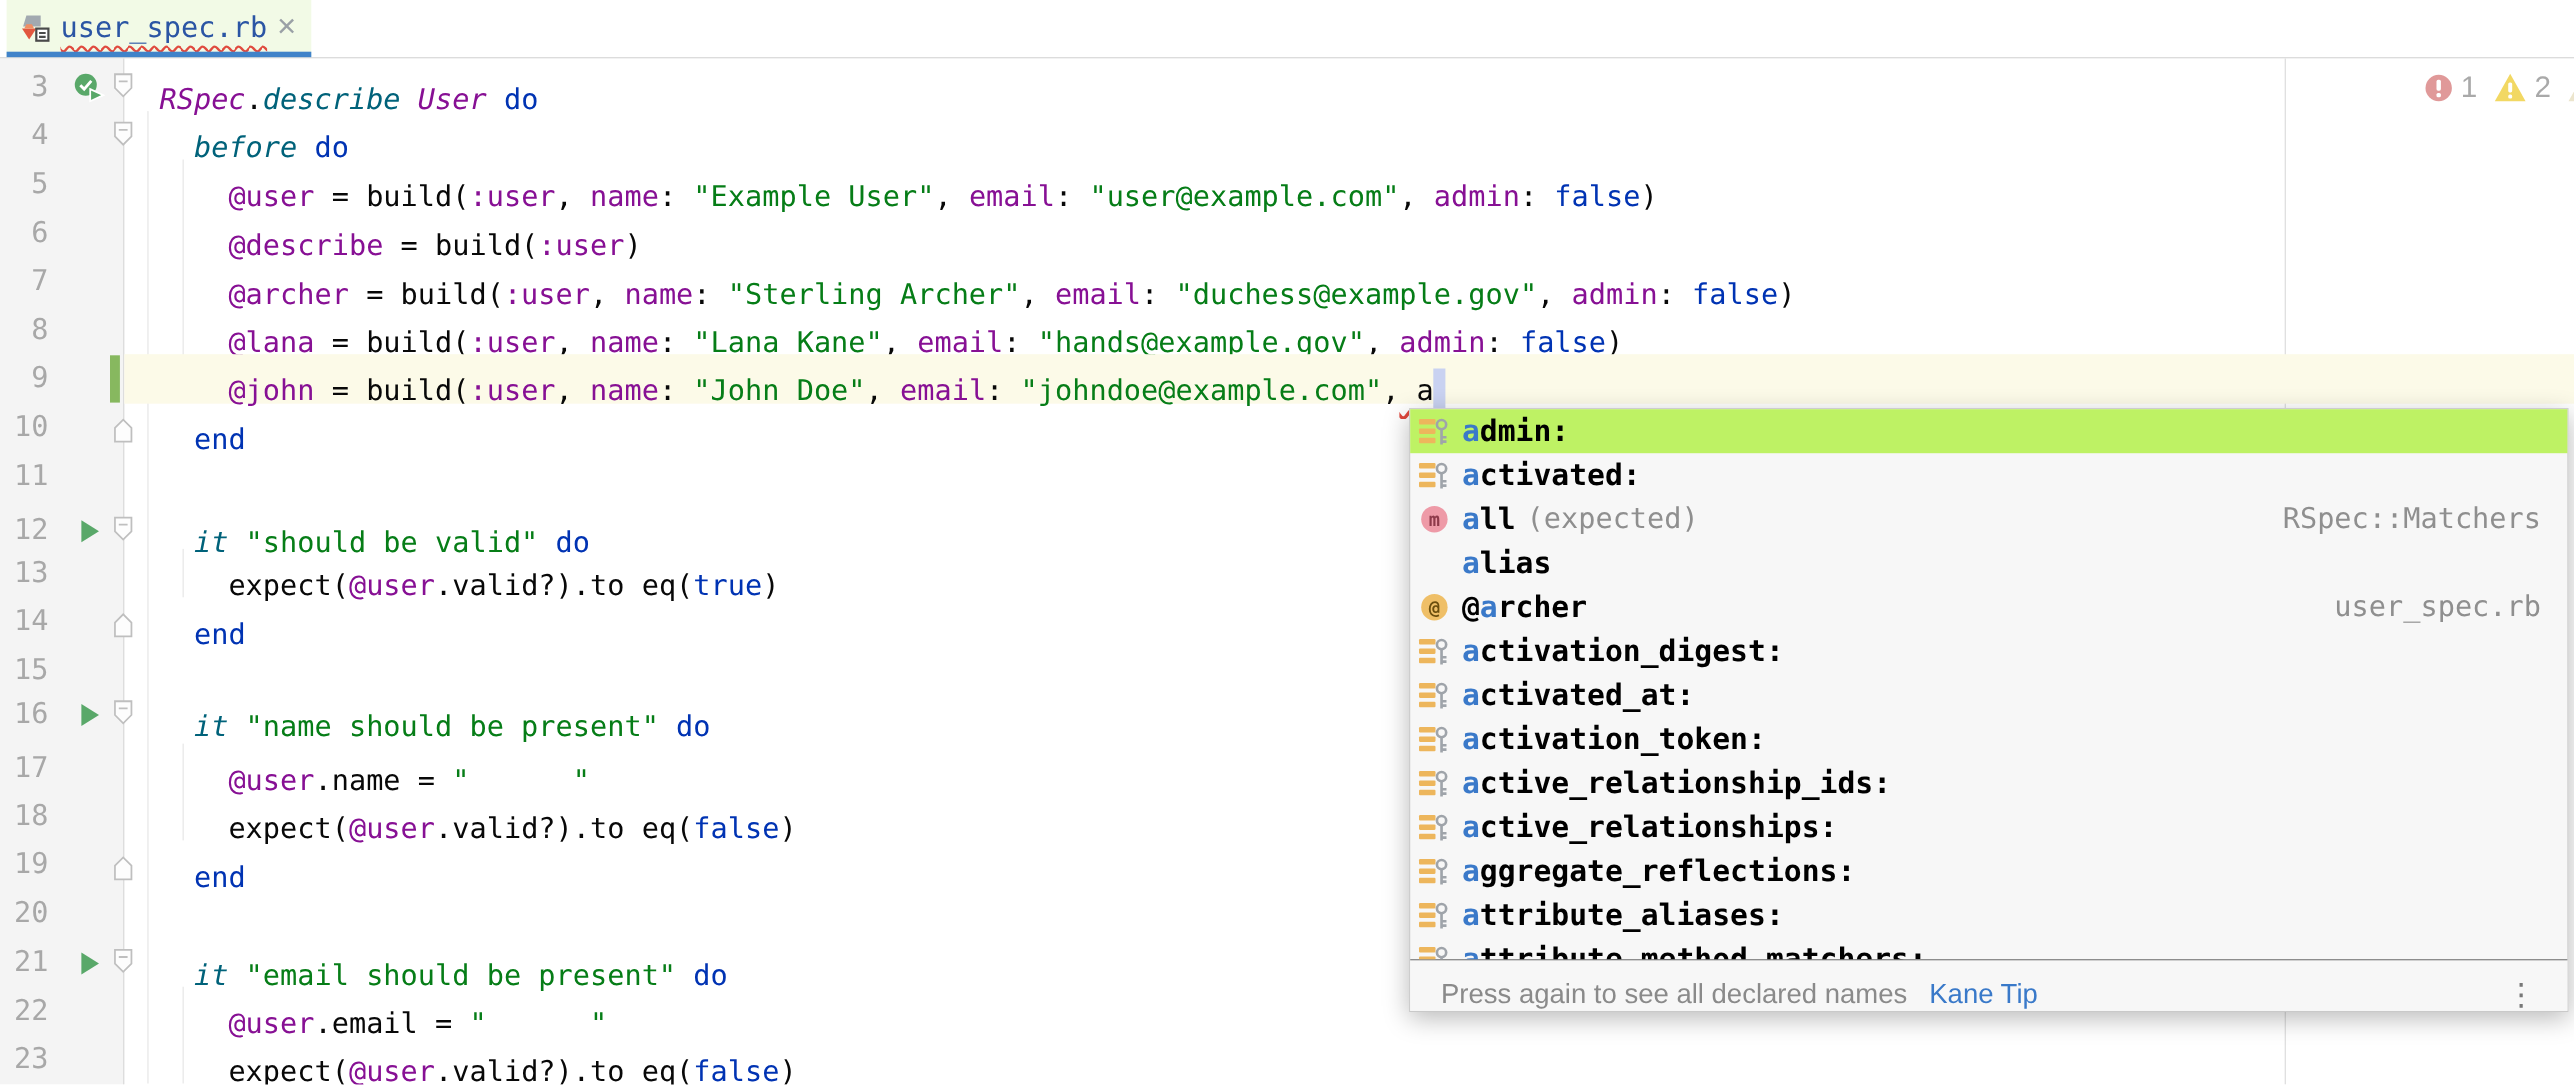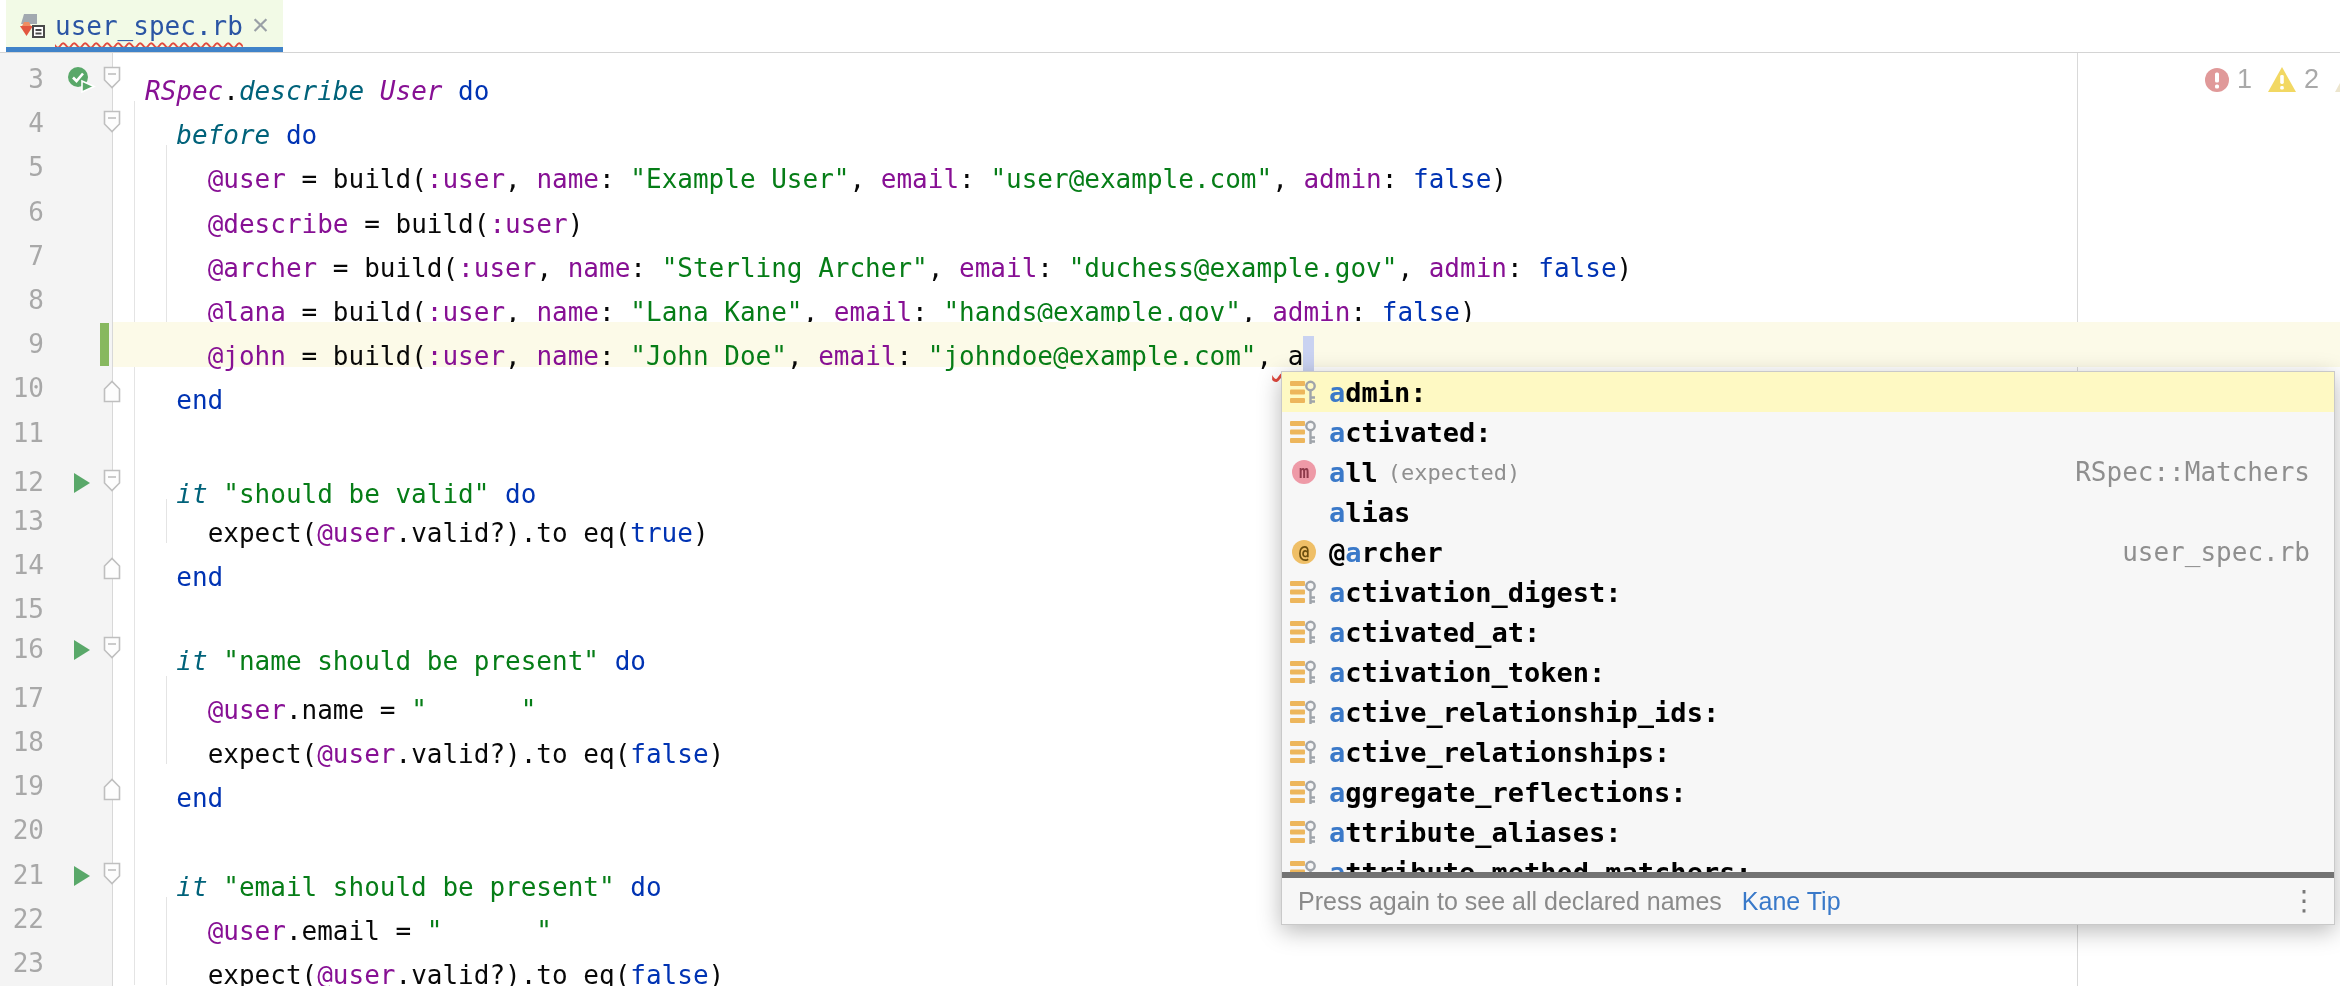--- a/index.html
+++ b/index.html
@@ -41,30 +41,30 @@
 
   
   .inspections{position:absolute;left:2204px;top:64px;display:flex;align-items:center;gap:7px;
                z-index:6;}
   .insp-count{font-size:27px;color:#a9a9a9;}
 
   
   .popup{position:absolute;left:1281px;top:371px;width:1052px;background:#f7f7f7;
          border:1px solid #c9c9c9;box-shadow:0 6px 22px rgba(0,0,0,.28);z-index:50;}
   .pitem{height:40px;display:flex;align-items:center;gap:10px;padding-left:7px;overflow:hidden;}
-  .pitem.sel{background:#fef9c3;}
+  .pitem.sel{background:#bef264;}
   .pitem.cut{height:20px;align-items:flex-start;}
   .pitem.cut .picon,.pitem.cut .pname{margin-top:5px;}
   .picon{width:30px;height:30px;flex:0 0 30px;}
   .pname{font-size:27px;font-weight:700;color:#000;white-space:pre;}
   .pmatch{color:#3a79c9;}
-  .psuffix{font-size:22px;font-weight:400;color:#8f8f8f;}
+  .psuffix{font-size:26px;font-weight:400;color:#8f8f8f;}
   .pright{margin-left:auto;padding-right:24px;font-size:26px;color:#8f8f8f;}
-  .pfooter{height:46px;border-top:6px solid #737373;display:flex;align-items:center;
-           padding:0 16px;background:#f7f7f7;}
+  .pfooter{height:46px;border-top:1px solid #737373;display:flex;align-items:flex-end;
+           padding:0 28px;background:#f7f7f7;}
   .phint{font-size:25px;color:#8a8a8a;}
   .plink{font-size:25px;color:#3979c9;margin-left:20px;}
   .pkebab{margin-left:auto;font-size:28px;color:#787878;line-height:1;}
 </style>
 </head>
 <body>
 
 <div class="tabbar">
   <div class="tab">
     <svg class="file-icon" width="30" height="30" viewBox="0 0 30 30">

